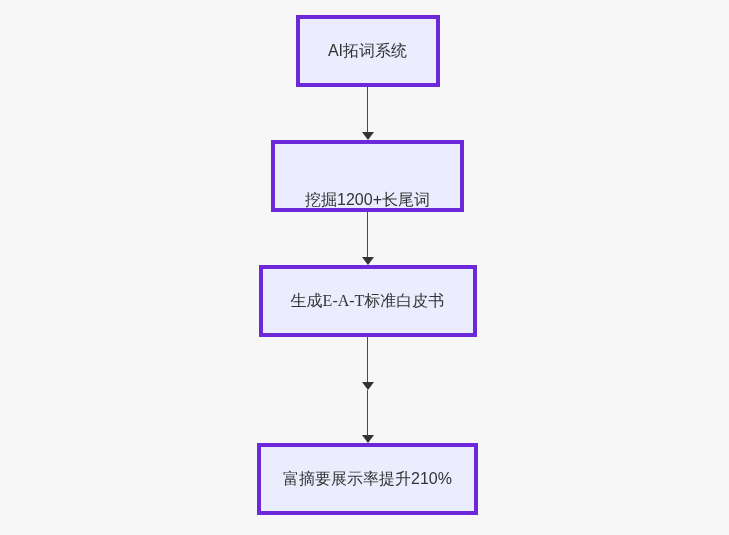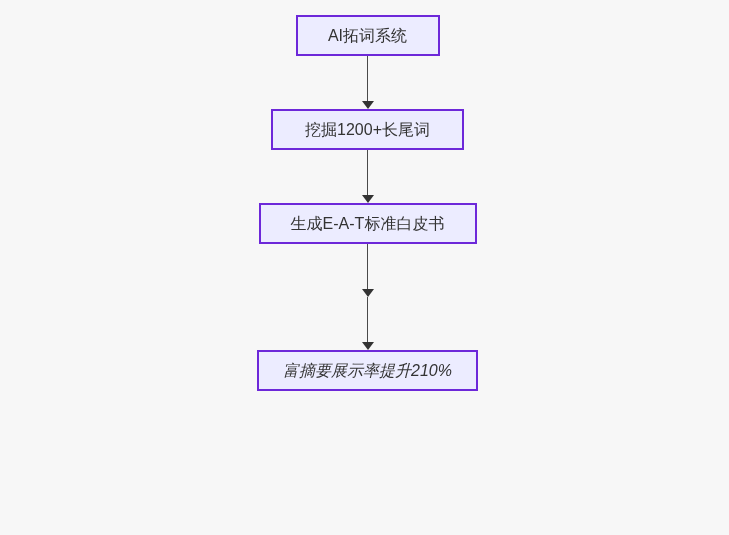--- a/index.html
+++ b/index.html
@@ -18,39 +18,39 @@
     height: 535px;
     padding-top: 15px;
     box-sizing: border-box;
     display: flex;
     flex-direction: column;
     align-items: center;
     transform: translateX(3px);
   }
   .flow-node {
     box-sizing: border-box;
-    height: 41px;
+    height: 72px;
     background: #ECECFF;
-    border: 2px solid #6d28d9;
+    border: 4px solid #6d28d9;
     display: flex;
     align-items: center;
     justify-content: center;
     flex: 0 0 auto;
   }
   .flow-node .node-label {
     font-size: 16px;
     color: #333333;
     white-space: nowrap;
     line-height: 1;
   }
   .node-1 { width: 144px; }
-  .node-2 { width: 193px; }
-  .node-3 { width: 218px; }
+  .node-2 { width: 193px; align-items: flex-end; }
+  .node-3 { width: 218px; font-family: Liberation Serif, serif; }
   .node-4 { width: 211px; }
-  .node-5 { width: 221px; font-style: italic; }
+  .node-5 { width: 221px; }
   .edge {
     height: 53px;
     flex: 0 0 auto;
     display: flex;
     flex-direction: column;
     align-items: center;
     justify-content: flex-start;
   }
   .edge .edge-line {
     width: 0;

